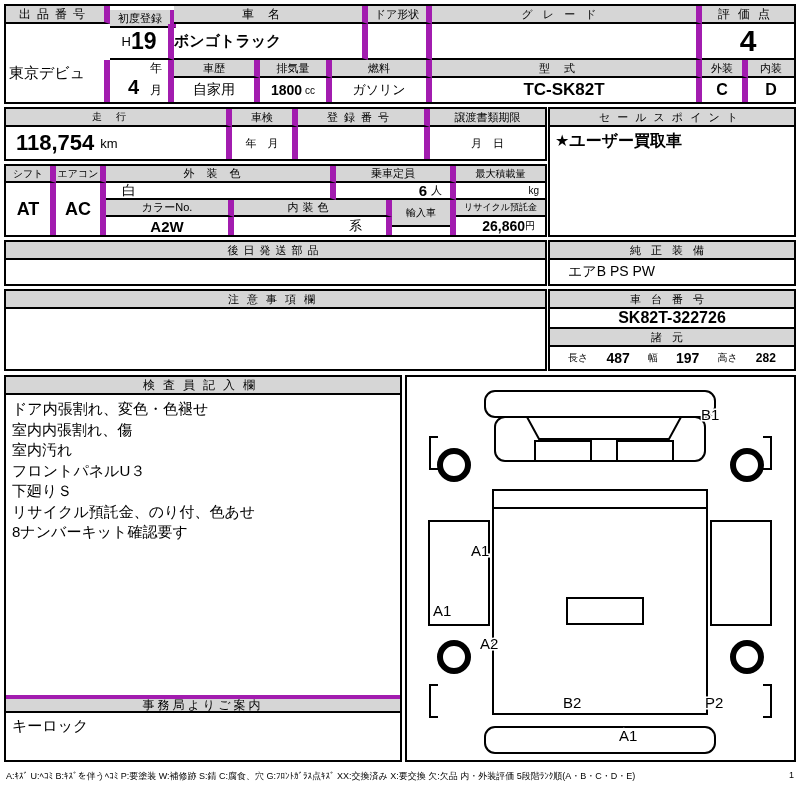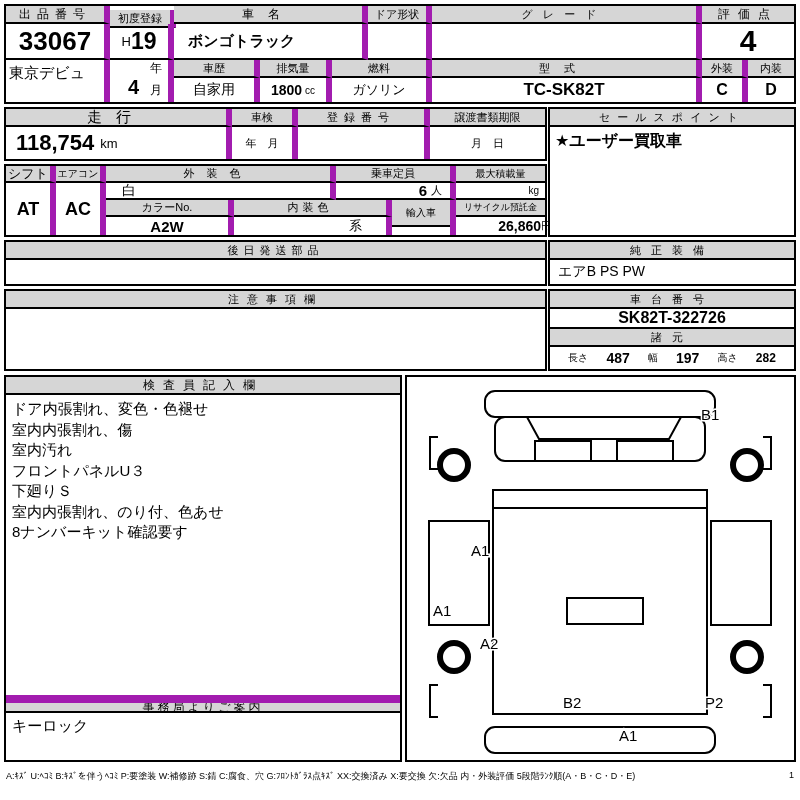--- a/index.html
+++ b/index.html
@@ -3,51 +3,50 @@
 <meta charset="utf-8">
 <style>
 *{margin:0;padding:0;box-sizing:border-box}
 html,body{width:800px;height:800px}
 body{position:relative;background:#fff;color:#000;font-family:"Liberation Sans","DejaVu Sans",sans-serif;overflow:hidden}
 .box{position:absolute;border:2px solid #000;background:#fff}
 .cell{position:absolute;overflow:hidden}
 .hdr{background:#d6d6d6;display:flex;align-items:center;justify-content:center;font-size:11px;white-space:nowrap}
 .br{border-right:6px solid #a21caf}
 .bb{border-bottom:2px solid #000}
-.bt{border-top:8px solid #a21caf}
+.bt{border-top:4px solid #a21caf}
 .ctr{display:flex;align-items:center;justify-content:center}
 .rgt{display:flex;align-items:center;justify-content:flex-end}
 .lft{display:flex;align-items:center;justify-content:flex-start}
 .insp-lines div{font-size:15px;line-height:20.5px;white-space:nowrap}
 svg text{font-family:"Liberation Sans","DejaVu Sans",sans-serif;font-size:15px;fill:#000;paint-order:stroke;stroke:#fff;stroke-width:3px}
 .footer{position:absolute;left:6px;right:6px;top:770px;display:flex;justify-content:space-between;font-size:9px;white-space:nowrap}
 </style>
 </head>
 <body>
 
 <div class="box" style="left:4px;top:4px;width:792px;height:100px">
   <div class="cell hdr br bb" style="left:0;top:0;width:104px;height:18px;font-size:12px;letter-spacing:6px">出品番号</div>
-  <div class="cell br bb ctr" style="left:0;top:18px;width:104px;height:36px;font-size:26px;font-weight:bold">33067</div>
   <div class="cell br" style="left:0;top:54px;width:104px;height:42px;font-size:15px;padding:4px 3px">東京デビュ</div>
 
   <div class="cell hdr br bb" style="left:104px;top:4px;width:66px;height:18px">初度登録</div>
   <div class="cell br bb ctr" style="left:104px;top:18px;width:64px;height:36px">
     <span style="font-size:13px">H</span>
       <span style="font-size:23px;font-weight:bold">19</span>
   </div>
   <div class="cell br" style="left:104px;top:54px;width:64px;height:42px">
     <div class="rgt" style="height:16px;padding-right:6px;font-size:12px">年</div>
     <div style="position:relative;height:26px">
       <span style="position:absolute;left:18px;top:0;font-size:20px;font-weight:bold">4</span>
       <span style="position:absolute;right:6px;bottom:3px;font-size:12px">月</span>
     </div>
   </div>
 
   <div class="cell hdr br bb" style="left:168px;top:0;width:194px;height:18px;font-size:12px;letter-spacing:14px">車名</div>
-  <div class="cell br bb lft" style="left:168px;top:18px;width:194px;height:36px;font-size:15px;font-weight:bold;padding-left:14px">ボンゴトラック</div>
+  <div class="cell br bb lft" style="left:168px;top:18px;width:194px;height:36px;font-size:15px;font-weight:bold;">ボンゴトラック</div>
 
   <div class="cell hdr br bb" style="left:362px;top:0;width:64px;height:18px">ドア形状</div>
   <div class="cell br bb" style="left:362px;top:18px;width:64px;height:36px"></div>
 
   <div class="cell hdr br bb" style="left:426px;top:0;width:270px;height:18px;letter-spacing:10px">グレード</div>
   <div class="cell br bb" style="left:426px;top:18px;width:270px;height:36px"></div>
 
   <div class="cell hdr bb" style="left:696px;top:0;width:92px;height:18px;font-size:12px;letter-spacing:8px">評価点</div>
   <div class="cell bb ctr" style="left:696px;top:18px;width:92px;height:36px;font-size:30px;font-weight:bold">4</div>
 
@@ -66,40 +65,40 @@
   <div class="cell hdr br bb" style="left:426px;top:54px;width:270px;height:18px;letter-spacing:14px">型式</div>
   <div class="cell br ctr" style="left:426px;top:72px;width:270px;height:24px;font-size:17px;font-weight:bold">TC-SK82T</div>
 
   <div class="cell hdr br bb" style="left:696px;top:54px;width:46px;height:18px">外装</div>
   <div class="cell hdr bb" style="left:742px;top:54px;width:46px;height:18px">内装</div>
   <div class="cell br ctr" style="left:696px;top:72px;width:46px;height:24px;font-size:16px;font-weight:bold">C</div>
   <div class="cell ctr" style="left:742px;top:72px;width:46px;height:24px;font-size:16px;font-weight:bold">D</div>
 </div>
 
 <div class="box" style="left:4px;top:107px;width:543px;height:54px">
-  <div class="cell hdr br bb" style="left:0;top:0;width:226px;height:18px;font-size:15px;letter-spacing:14px">走行</div>
+  <div class="cell hdr br bb" style="left:0;top:0;width:226px;height:18px;font-size:10px;letter-spacing:14px">走行</div>
   <div class="cell br lft" style="left:0;top:18px;width:226px;height:32px;padding-left:10px">
     <span style="font-size:22px;font-weight:bold">118,754</span>
       <span style="font-size:13px;margin-left:6px">km</span>
   </div>
   <div class="cell hdr br bb" style="left:226px;top:0;width:66px;height:18px">車検</div>
   <div class="cell br ctr" style="left:226px;top:18px;width:66px;height:32px;font-size:11px">年　月</div>
   <div class="cell hdr br bb" style="left:292px;top:0;width:132px;height:18px;letter-spacing:6px">登録番号</div>
   <div class="cell br" style="left:292px;top:18px;width:132px;height:32px"></div>
   <div class="cell hdr bb" style="left:424px;top:0;width:115px;height:18px">譲渡書類期限</div>
   <div class="cell ctr" style="left:424px;top:18px;width:115px;height:32px;font-size:11px">月　日</div>
 </div>
 
 <div class="box" style="left:548px;top:107px;width:248px;height:130px">
   <div class="cell hdr bb" style="left:0;top:0;width:244px;height:18px;letter-spacing:7px">セールスポイント</div>
   <div class="cell" style="left:0;top:18px;width:244px;height:108px;padding:4px 5px;font-size:16px;font-weight:bold">★ユーザー買取車</div>
 </div>
 
 <div class="box" style="left:4px;top:164px;width:543px;height:73px">
-  <div class="cell hdr br bb" style="left:0;top:0;width:50px;height:17px;font-size:13px">シフト</div>
+  <div class="cell hdr br bb" style="left:0;top:0;width:50px;height:17px;font-size:10px">シフト</div>
   <div class="cell br ctr" style="left:0;top:17px;width:50px;height:52px;font-size:18px;font-weight:bold">AT</div>
   <div class="cell hdr br bb" style="left:50px;top:0;width:50px;height:17px;font-size:10px">エアコン</div>
   <div class="cell br ctr" style="left:50px;top:17px;width:50px;height:52px;font-size:18px;font-weight:bold">AC</div>
 
   <div class="cell hdr br bb" style="left:100px;top:0;width:230px;height:17px;letter-spacing:12px">外装色</div>
   <div class="cell br bb lft" style="left:100px;top:17px;width:230px;height:17px;font-size:14px;padding-left:16px">白</div>
   <div class="cell hdr br bb" style="left:330px;top:0;width:120px;height:17px">乗車定員</div>
   <div class="cell br bb rgt" style="left:330px;top:17px;width:120px;height:17px;padding-right:8px">
     <span style="font-size:15px;font-weight:bold">6</span>
       <span style="font-size:11px;margin-left:4px">人</span>
@@ -107,34 +106,34 @@
   <div class="cell hdr bb" style="left:450px;top:0;width:89px;height:17px;font-size:10px">最大積載量</div>
   <div class="cell bb rgt" style="left:450px;top:17px;width:89px;height:17px;font-size:10px;padding-right:6px">kg</div>
 
   <div class="cell hdr br bb" style="left:100px;top:34px;width:128px;height:17px">カラーNo.</div>
   <div class="cell br ctr" style="left:100px;top:51px;width:128px;height:18px;font-size:15px;font-weight:bold">A2W</div>
   <div class="cell hdr br bb" style="left:228px;top:34px;width:158px;height:17px;letter-spacing:4px">内装色</div>
   <div class="cell br rgt" style="left:228px;top:51px;width:158px;height:18px;font-size:13px;padding-right:24px">系</div>
   <div class="cell hdr br bb" style="left:386px;top:34px;width:64px;height:27px;font-size:10px">輸入車</div>
   <div class="cell br" style="left:386px;top:51px;width:64px;height:18px"></div>
   <div class="cell hdr bb" style="left:450px;top:34px;width:89px;height:17px;font-size:9px">リサイクル預託金</div>
-  <div class="cell rgt" style="left:450px;top:51px;width:99px;height:18px;padding-right:4px">
+  <div class="cell rgt" style="left:434px;top:51px;width:99px;height:18px;padding-right:4px">
     <span style="font-size:14px;font-weight:bold">26,860</span>
       <span style="font-size:10px">円</span>
   </div>
 </div>
 
 <div class="box" style="left:4px;top:240px;width:543px;height:46px">
   <div class="cell hdr bb" style="left:0;top:0;width:539px;height:18px;letter-spacing:5px">後日発送部品</div>
   <div class="cell" style="left:0;top:18px;width:539px;height:24px"></div>
 </div>
 
 <div class="box" style="left:548px;top:240px;width:248px;height:46px">
   <div class="cell hdr bb" style="left:0;top:0;width:244px;height:18px;letter-spacing:10px">純正装備</div>
-  <div class="cell lft" style="left:0;top:18px;width:244px;height:24px;font-size:14px;padding-left:8px">エアB PS PW</div>
+  <div class="cell lft" style="left:0;top:18px;width:244px;height:24px;font-size:14px;padding-left:18px">エアB PS PW</div>
 </div>
 
 <div class="box" style="left:4px;top:289px;width:543px;height:82px">
   <div class="cell hdr bb" style="left:0;top:0;width:539px;height:18px;letter-spacing:8px">注意事項欄</div>
   <div class="cell" style="left:0;top:18px;width:539px;height:60px"></div>
 </div>
 
 <div class="box" style="left:548px;top:289px;width:248px;height:82px">
   <div class="cell hdr bb" style="left:0;top:0;width:244px;height:18px;letter-spacing:10px">車台番号</div>
   <div class="cell bb ctr" style="left:0;top:18px;width:244px;height:20px;font-size:16px;font-weight:bold">SK82T-322726</div>
@@ -150,21 +149,21 @@
 </div>
 
 <div class="box" style="left:4px;top:375px;width:398px;height:387px">
   <div class="cell hdr bb" style="left:0;top:0;width:394px;height:18px;font-size:12px;letter-spacing:8px">検査員記入欄</div>
   <div class="cell insp-lines" style="left:0;top:18px;width:394px;height:300px;padding:4px 6px">
       <div>ドア内張割れ、変色・色褪せ</div>
       <div>室内内張割れ、傷</div>
       <div>室内汚れ</div>
       <div>フロントパネルU３</div>
       <div>下廻りＳ</div>
-      <div>室内内張割れ、のり付、色あせ</div>
+      <div>リサイクル預託金、のり付、色あせ</div>
       <div>8ナンバーキット確認要す</div>
     </div>
   <div class="cell hdr bt bb" style="left:0;top:318px;width:394px;height:18px;font-size:12px;letter-spacing:3px">事務局よりご案内</div>
   <div class="cell" style="left:0;top:336px;width:394px;height:47px;font-size:15px;padding:4px 6px">キーロック</div>
 </div>
 
 <div class="box" style="left:405px;top:375px;width:391px;height:387px">
   <svg viewBox="0 0 387 383" width="387" height="383">
     <g fill="none" stroke="#000" stroke-width="2">
       <rect x="78" y="14" width="230" height="26" rx="10"></rect>

